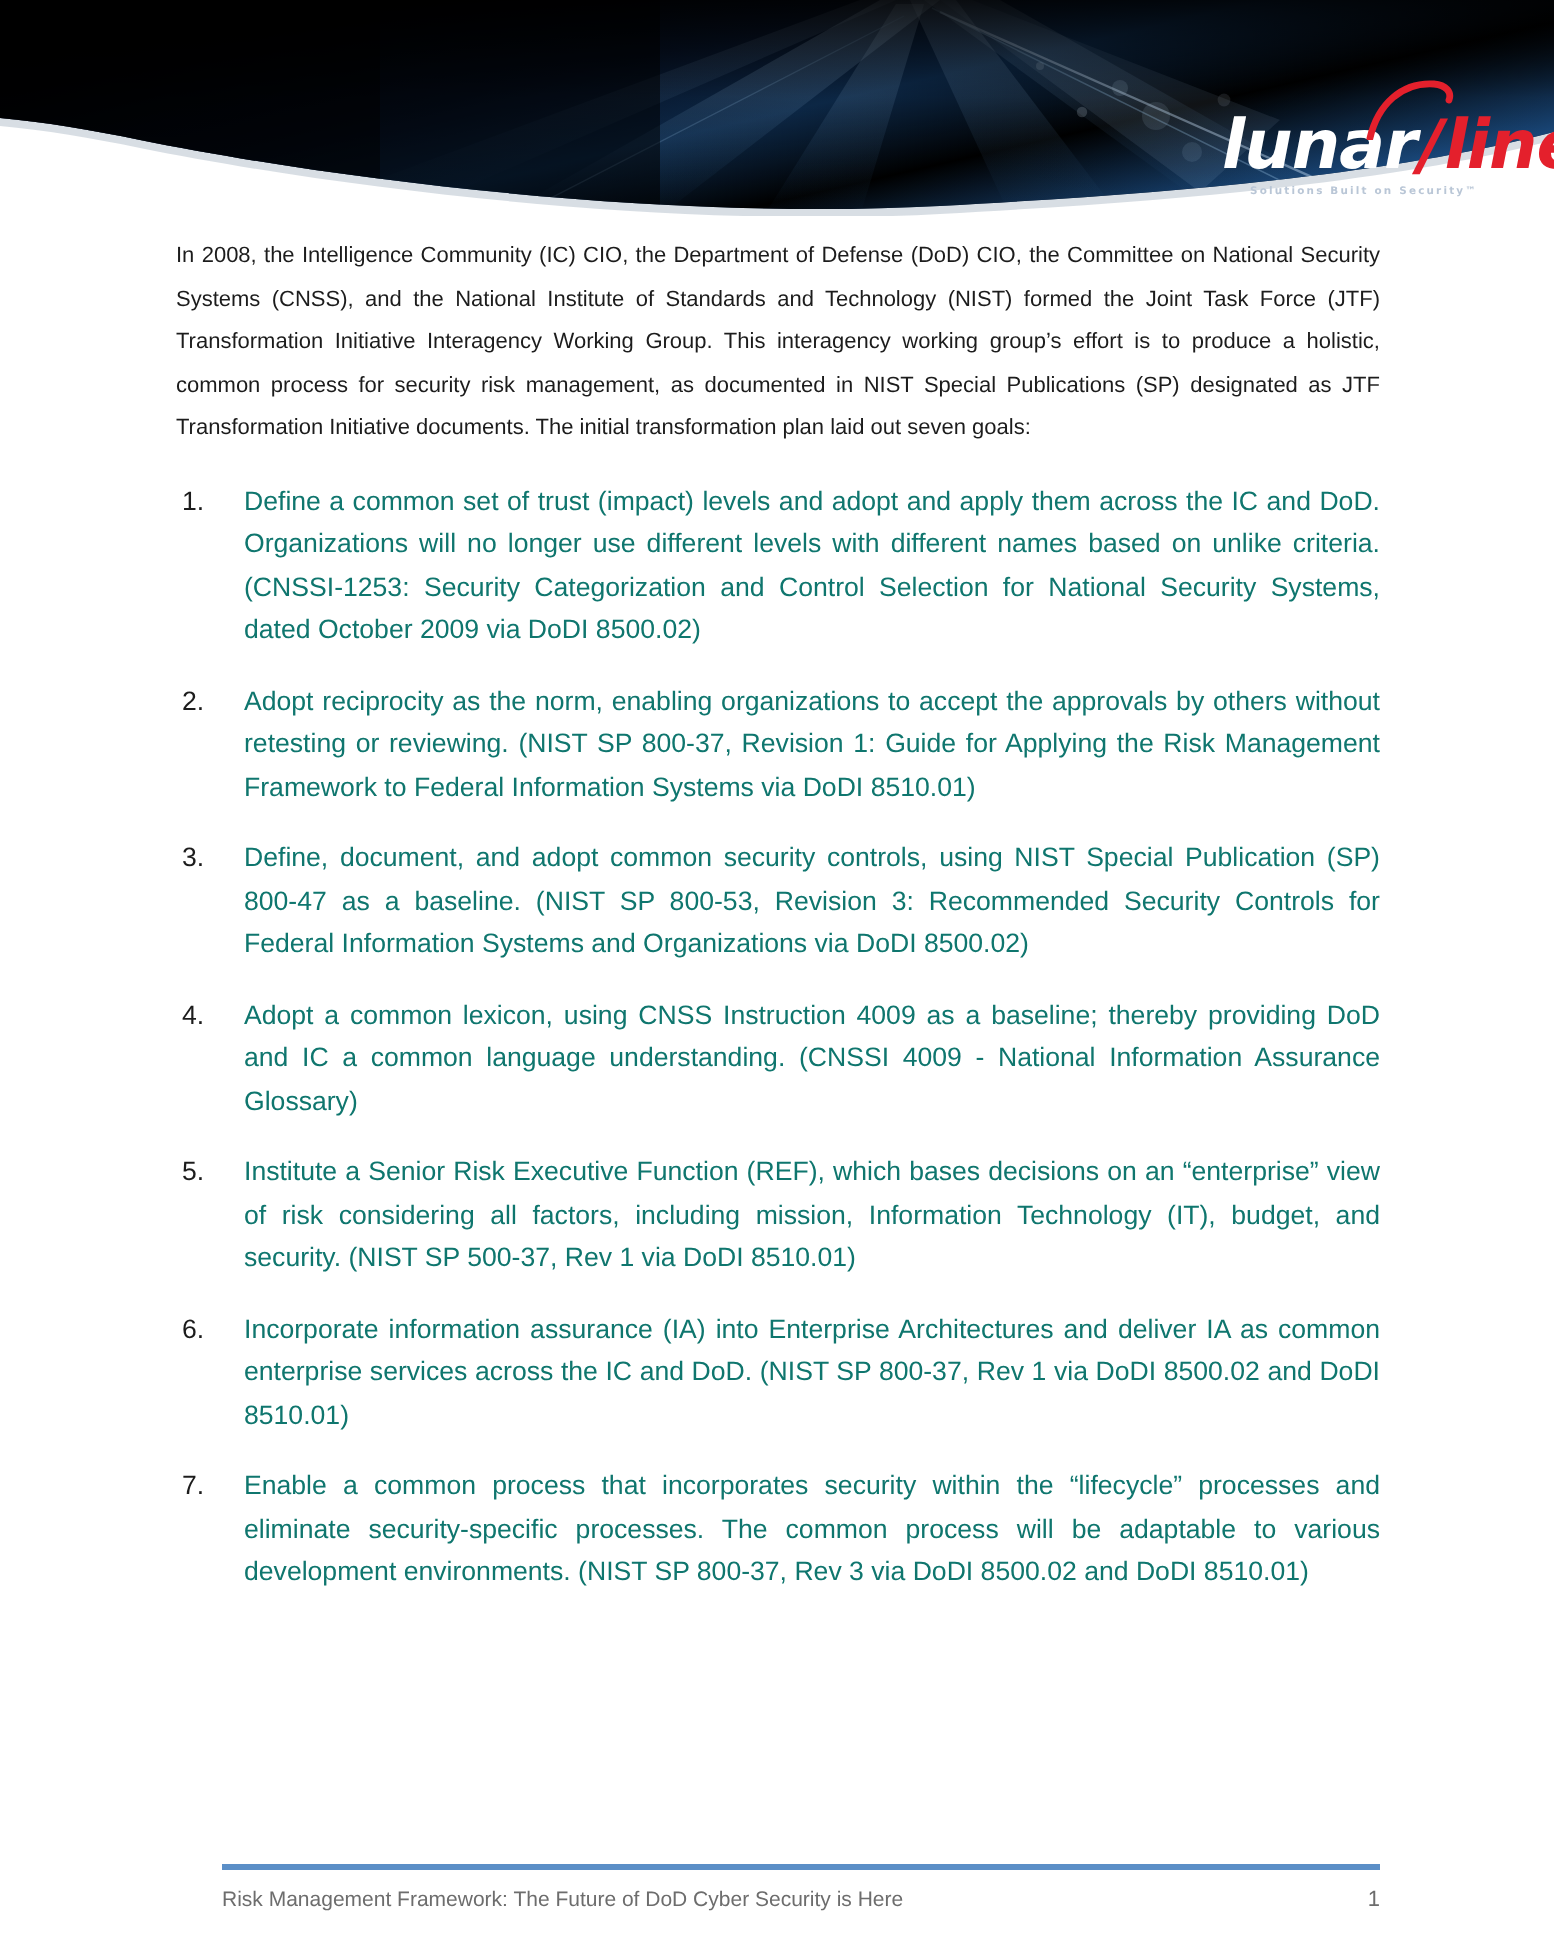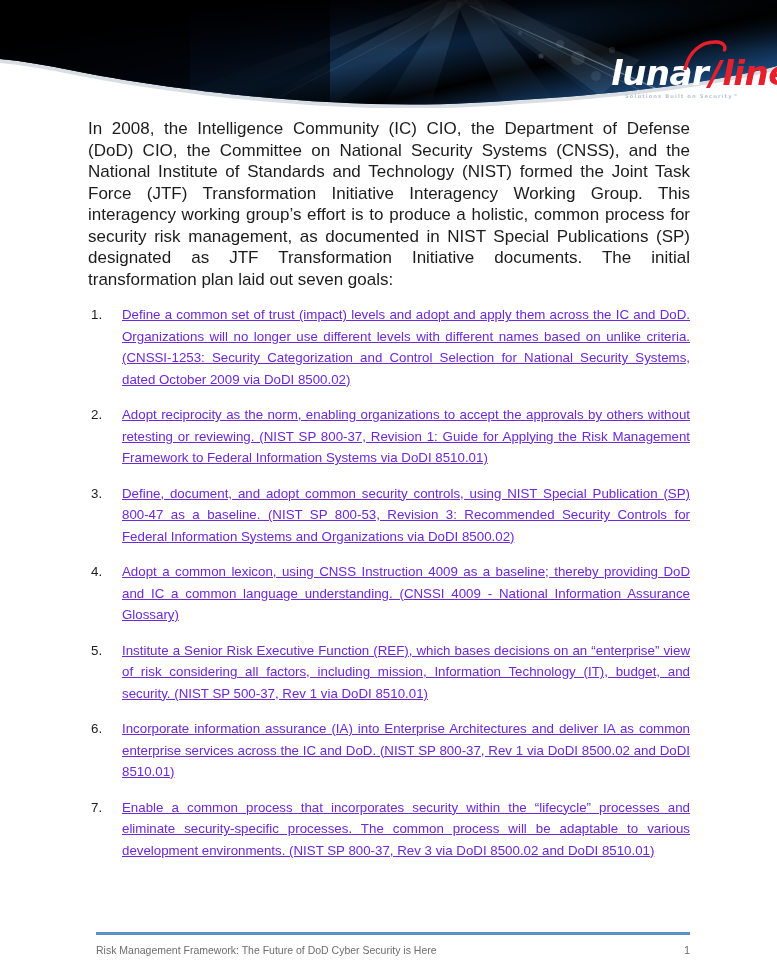--- a/index.html
+++ b/index.html
@@ -76,21 +76,21 @@
 
   
   .doc-body {
     position: absolute;
     left: 88px;
     top: 118px;
     width: 602px;
   }
   p.para {
     margin: 0 0 14px 0;
-    font-size: 17px;
+    font-size: 11px;
     line-height: 21.5px;
     text-align: justify;
     text-justify: inter-word;
     color: #1c1c1c;
   }
   p.para.closing { margin-top: 22px; margin-bottom: 0; }
 
   ol.goals {
     margin: 0;
     padding: 0;
@@ -99,39 +99,38 @@
   }
   ol.goals li {
     counter-increment: goal;
     position: relative;
     padding-left: 34px;
     margin-bottom: 14px;
     font-size: 13.3px;
     line-height: 21.5px;
     text-align: justify;
     text-justify: inter-word;
-    color: #6d28d9;
-    text-decoration: underline;
+    color: #0f766e;
   }
   ol.goals li::before {
     content: counter(goal) ".";
     position: absolute;
     left: 3px;
     top: 0;
     width: 22px;
     text-align: left;
     font-size: 13.3px;
     line-height: 21.5px;
     color: #1c1c1c;
   }
 
   
   .footer {
     position: absolute;
-    left: 96px;
+    left: 111px;
     right: 87px;
     bottom: 14px;
   }
   .footer-rule {
     height: 3px;
     background: #5b8fc7;
     width: 100%;
     margin-bottom: 9px;
   }
   .footer-row {

